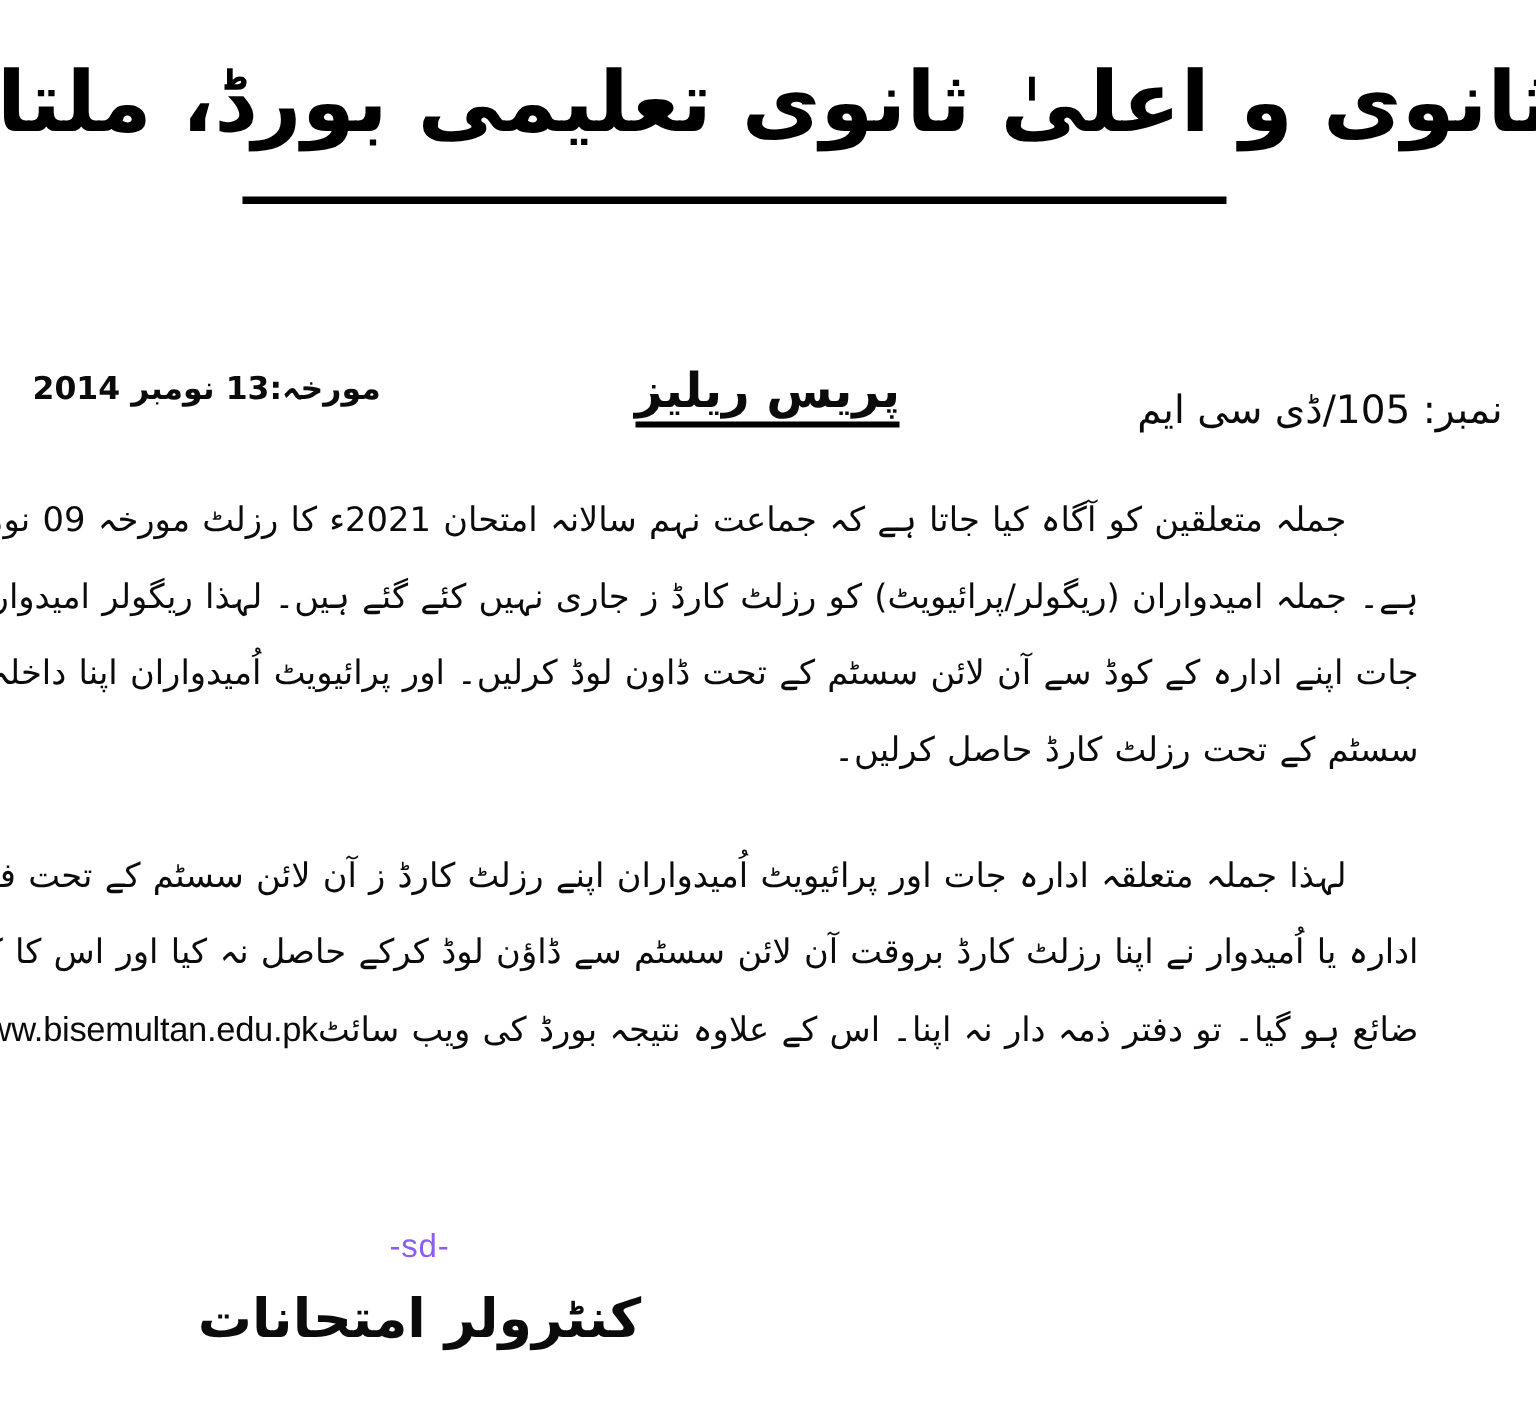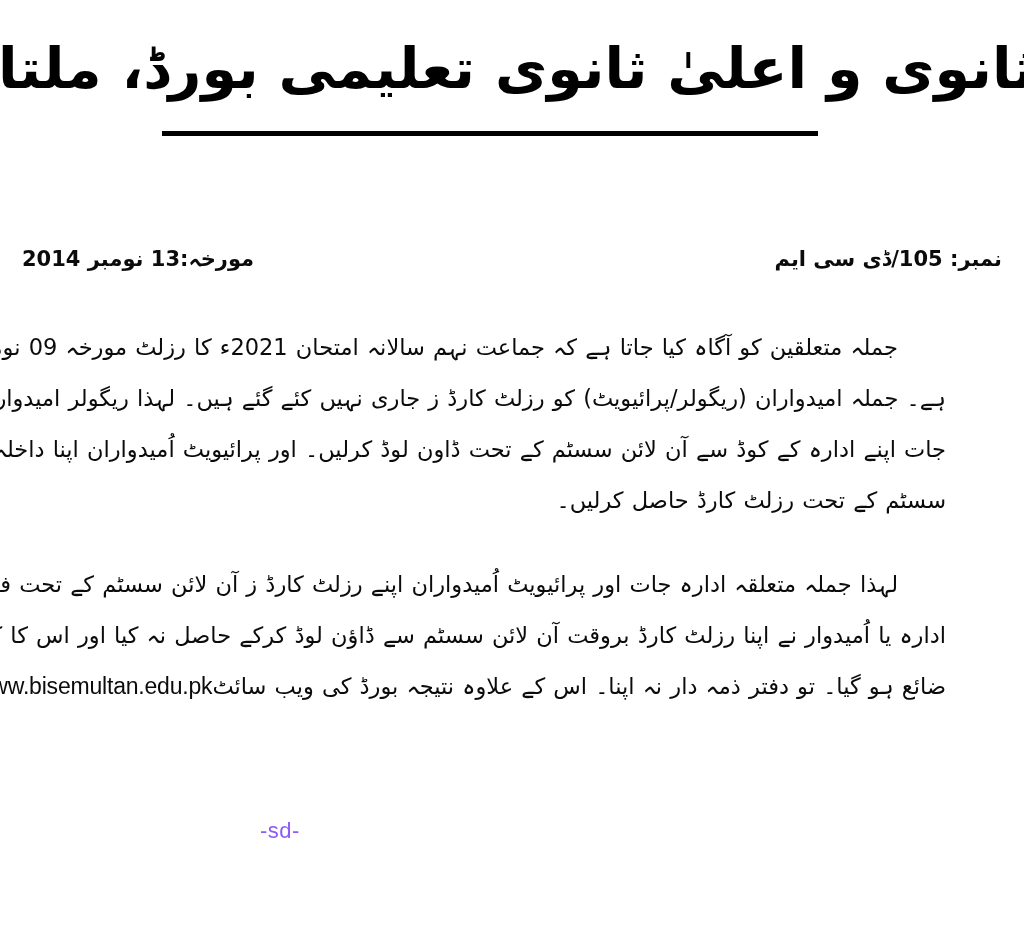--- a/index.html
+++ b/index.html
@@ -56,24 +56,24 @@
   .meta-row {
     position: absolute;
     top: 243px;
     left: 22px;
     right: 22px;
     height: 52px;
     direction: rtl;
   }
   .meta-number {
     position: absolute;
-    top: 4px;
+    top: 16px;
     right: 0px;
-    font-size: 21px;
-    font-weight: 700;
+    font-size: 26px;
+    font-weight: 400;
     white-space: nowrap;
     direction: rtl;
   }
   .meta-date {
     position: absolute;
     top: 4px;
     left: 0px;
     font-size: 21px;
     font-weight: 600;
     white-space: nowrap;
@@ -171,20 +171,23 @@
 <div class="page">
 
   <div class="masthead">
     <div class="masthead-title">ثانوی و اعلیٰ ثانوی تعلیمی بورڈ، ملتان</div>
   </div>
   <div class="masthead-rule"></div>
 
   <div class="meta-row">
     <div class="meta-number">نمبر: 105/ڈی سی ایم</div>
 
+    <div class="press-release-title">
+      <span>پریس ریلیز</span>
+    </div>
 
     <div class="meta-date">مورخہ:13 نومبر 2014</div>
   </div>
 
   <div class="body-block">
 
     <p class="para">
       <span class="ln indent">جملہ متعلقین کو آگاہ کیا جاتا ہے کہ جماعت نہم سالانہ امتحان 2021ء کا رزلٹ مورخہ 09 نومبر 2021ء کو شائع کیا جا چکا</span>
       <span class="ln">ہے۔ جملہ امیدواران (ریگولر/پرائیویٹ) کو رزلٹ کارڈ ز جاری نہیں کئے گئے ہیں۔ لہذا ریگولر امیدواران کے رزلٹ کارڈ ز انکے متعلقہ ادارہ</span>
       <span class="ln">جات اپنے ادارہ کے کوڈ سے آن لائن سسٹم کے تحت ڈاون لوڈ کرلیں۔ اور پرائیویٹ اُمیدواران اپنا داخلہ فارم نمبر اور ٹوکن نمبر فیڈ کرکے آن لائن</span>
@@ -194,15 +197,16 @@
     <p class="para">
       <span class="ln indent">لہذا جملہ متعلقہ ادارہ جات اور پرائیویٹ اُمیدواران اپنے رزلٹ کارڈ ز آن لائن سسٹم کے تحت فوری حاصل کرلیں۔ اگر کسی</span>
       <span class="ln">ادارہ یا اُمیدوار نے اپنا رزلٹ کارڈ بروقت آن لائن سسٹم سے ڈاؤن لوڈ کرکے حاصل نہ کیا اور اس کا کوئی داخلہ یا امتحان میں شرکت کا کوئی چانس</span>
       <span class="ln last"><span>ضائع ہو گیا۔ تو دفتر ذمہ دار نہ اپنا۔  اس کے علاوہ نتیجہ بورڈ کی ویب سائٹ</span><span class="url">www.bisemultan.edu.pk</span></span>
     </p>
 
   </div>
 
   <div class="signature">
     <div class="sd-mark">-sd-</div>
+    <div class="sig-designation">کنٹرولر امتحانات</div>
   </div>
 
 </div>
 
 </body></html>

